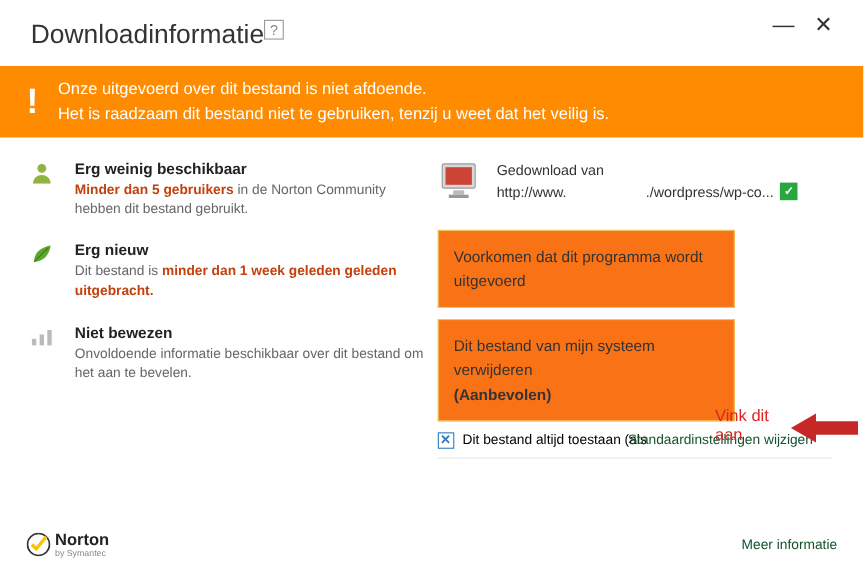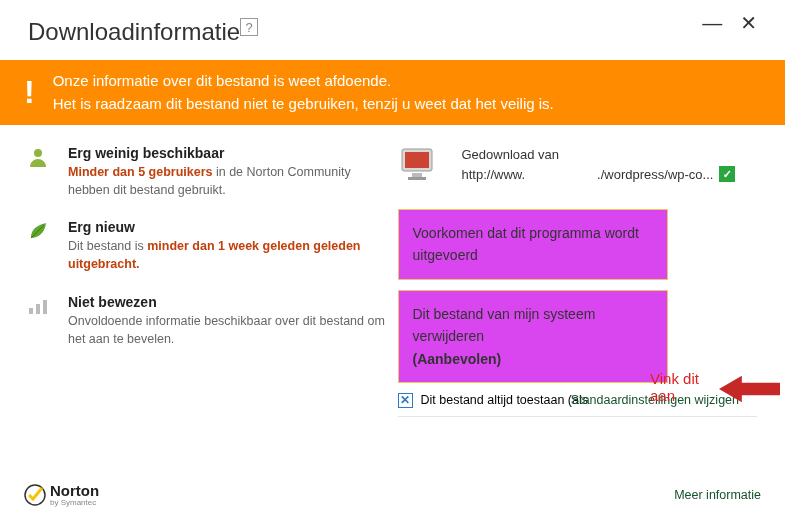--- a/index.html
+++ b/index.html
@@ -14,26 +14,26 @@
 .banner-icon { font-size: 32px; font-weight: bold; }
 .banner-text { font-size: 15px; line-height: 1.5; }
 .content { display: flex; padding: 20px 28px 0 28px; gap: 10px; }
 .left-col { flex: 1; }
 .right-col { flex: 1; position: relative; }
 .info-row { display: flex; gap: 16px; margin-bottom: 20px; }
 .info-icon { width: 24px; flex-shrink: 0; display: flex; align-items: flex-start; padding-top: 2px; }
 .info-text .heading { font-weight: bold; font-size: 14px; color: #222; margin-bottom: 2px; }
 .info-text .body { font-size: 12.5px; color: #666; line-height: 1.45; }
 .info-text .body b { color: #c2410c; font-weight: bold; }
-.download-source { display: flex; gap: 24px; margin-bottom: 24px; }
+.download-source { display: flex; gap: 14px; margin-bottom: 24px; }
 .dl-icon { width: 40px; height: 40px; flex-shrink:0; }
 .dl-text { font-size: 13px; color: #333; line-height: 1.5; }
 .dl-url { color: #333; display: flex; align-items: center; gap: 6px; flex-wrap: wrap; }
 .check-badge { width: 16px; height: 16px; background: #2aa63f; display: inline-flex; align-items: center; justify-content: center; color: #fff; font-size: 11px; font-weight: bold; }
-.option-btn { background: #d946ef; border: 1px solid #f0c55f; padding: 12px 14px; font-size: 14px; color: #333; margin-bottom: 10px; cursor: pointer; line-height: 1.6; width: 270px; }
+.option-btn { background: #f97316; border: 1px solid #f0c55f; padding: 12px 14px; font-size: 14px; color: #333; margin-bottom: 10px; cursor: pointer; line-height: 1.6; width: 270px; }
 .option-btn .rec { font-weight: bold; display: block; }
 .arrow-wrap { position: absolute; left: 650px; top: 370px; display:flex; align-items:center; width:130px; }
 .arrow-label { color: #d22; font-size: 15px; margin-bottom: 4px; }
 .checkbox-row { display: flex; align-items: center; gap: 8px; font-size: 12.5px; margin-top: 8px; }
 .chk { width: 15px; height: 15px; border: 1.5px solid #2e7cc4; display: flex; align-items: center; justify-content: center; color: #2e7cc4; font-size: 12px; font-weight: bold; cursor: pointer; }
 .link { color: #14532d; cursor: pointer; font-size: 12.5px; }
 .std-link { position: absolute; right: 18px; }
 .footer { position: absolute; bottom: 12px; left: 0; right: 0; display: flex; align-items: center; justify-content: space-between; padding: 0 24px; }
 .norton-logo { display:flex; align-items:center; gap:4px; }
 .norton-text { font-weight: bold; font-size: 15px; color: #222;}
@@ -50,21 +50,21 @@
   </div>
   <div class="winbtns">
     <span>—</span>
     <span>✕</span>
   </div>
 </div>
 
 <div class="banner">
   <div class="banner-icon">!</div>
   <div class="banner-text">
-    <div>Onze informatie over dit bestand is weet afdoende.</div>
+    <div>Onze uitgevoerd over dit bestand is niet afdoende.</div>
     <div>Het is raadzaam dit bestand niet te gebruiken, tenzij u weet dat het veilig is.</div>
   </div>
 </div>
 
 <div class="content">
   <div class="left-col">
 
     <div class="info-row">
       <div class="info-icon">
         <svg width="20" height="20" viewBox="0 0 20 20">

